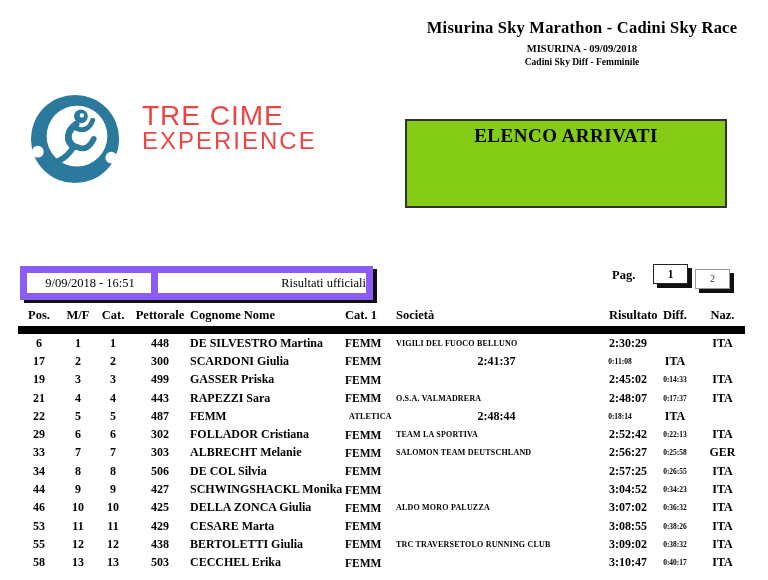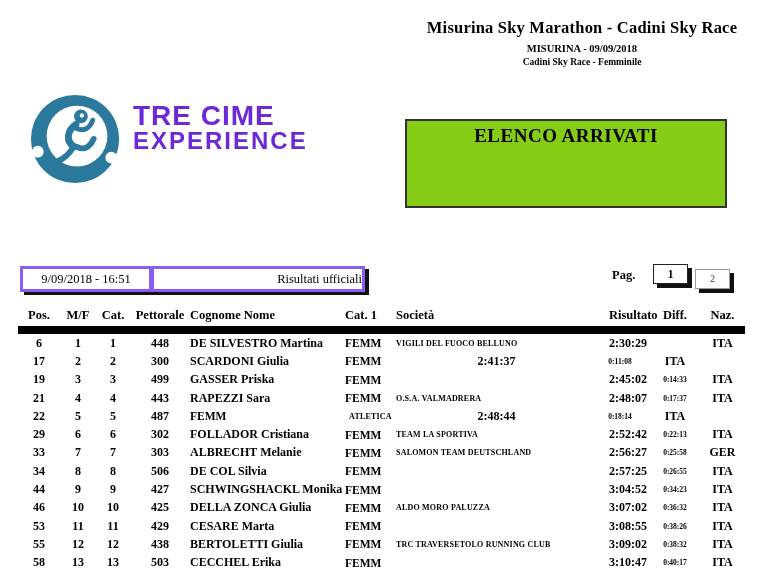--- a/index.html
+++ b/index.html
@@ -9,31 +9,31 @@
   }
   
   .race-header{position:absolute;left:403px;top:18px;width:326px;text-align:center;margin-left:16px;}
   .race-title{font-size:16.5px;font-weight:700;letter-spacing:.2px;white-space:nowrap;}
   .race-subtitle{font-size:10.5px;font-weight:700;margin-top:5px;}
   .race-category{font-size:9.5px;font-weight:700;margin-top:3px;}
 
   
   .logo{position:absolute;left:28px;top:90px;display:flex;align-items:flex-start;}
   .logo svg{width:98px;height:98px;display:block;}
-  .logo-text{margin-left:7px;margin-top:12px;color:#6d28d9;font-family:"Liberation Sans",sans-serif;font-weight:700;}
+  .logo-text{margin-left:16px;margin-top:12px;color:#ef4444;font-family:"Liberation Sans",sans-serif;font-weight:400;}
   .logo-line1{font-size:28px;letter-spacing:1px;line-height:28px;}
   .logo-line2{font-size:24px;letter-spacing:2px;line-height:22px;text-align:right;}
 
   
   .banner{position:absolute;left:405px;top:119px;width:318px;height:85px;border:2px solid #333;background:#84cc16;}
   .banner-title{text-align:center;margin-top:4px;font-size:19px;font-weight:700;letter-spacing:.5px;}
 
   
   .shadow-box{
-    position:absolute;height:20px;background:#fff;border:3px solid #8b5cf6;
+    position:absolute;height:20px;background:#fff;border:7px solid #8b5cf6;
     box-shadow:4px 3px 0 0 #111;font-size:12.5px;line-height:20px;
   }
   .date-box{left:20px;top:266px;width:126px;text-align:center;}
   .status-box{left:151px;top:266px;width:194px;text-align:right;padding-left:14px;}
   .pag-label{position:absolute;left:612px;top:268px;font-size:12.5px;font-weight:700;}
   .page-box{
     position:absolute;width:33px;height:18px;background:#fff;text-align:center;
     box-shadow:4px 4px 0 0 #111;cursor:pointer;
   }
   .page-box.page1{left:653px;top:264px;border:1.4px solid #222;font-size:11.5px;font-weight:700;line-height:18px;}
@@ -59,21 +59,21 @@
   .td.c7{font-size:12px;}
   .td.c8{font-size:7.5px;}
   .td.c9{font-size:12px;}
 </style>
 </head>
 <body>
 
 <div class="race-header">
   <div class="race-title">Misurina Sky Marathon - Cadini Sky Race</div>
   <div class="race-subtitle">MISURINA - 09/09/2018</div>
-  <div class="race-category">Cadini Sky Race - Femminile</div>
+  <div class="race-category">Cadini Sky Diff - Femminile</div>
 </div>
 
 <div class="logo">
   <svg viewBox="0 0 100 100" aria-hidden="true">
     <circle cx="48" cy="50" r="45" fill="#2b7a9d"></circle>
     <circle cx="50" cy="47" r="31" fill="#ffffff"></circle>
     <circle cx="10" cy="63" r="6" fill="#ffffff"></circle>
     <circle cx="85" cy="69" r="6" fill="#ffffff"></circle>
     <g fill="none" stroke="#2b7a9d" stroke-linecap="round">
       <circle cx="54" cy="27" r="7" fill="#2b7a9d" stroke="none"></circle>

